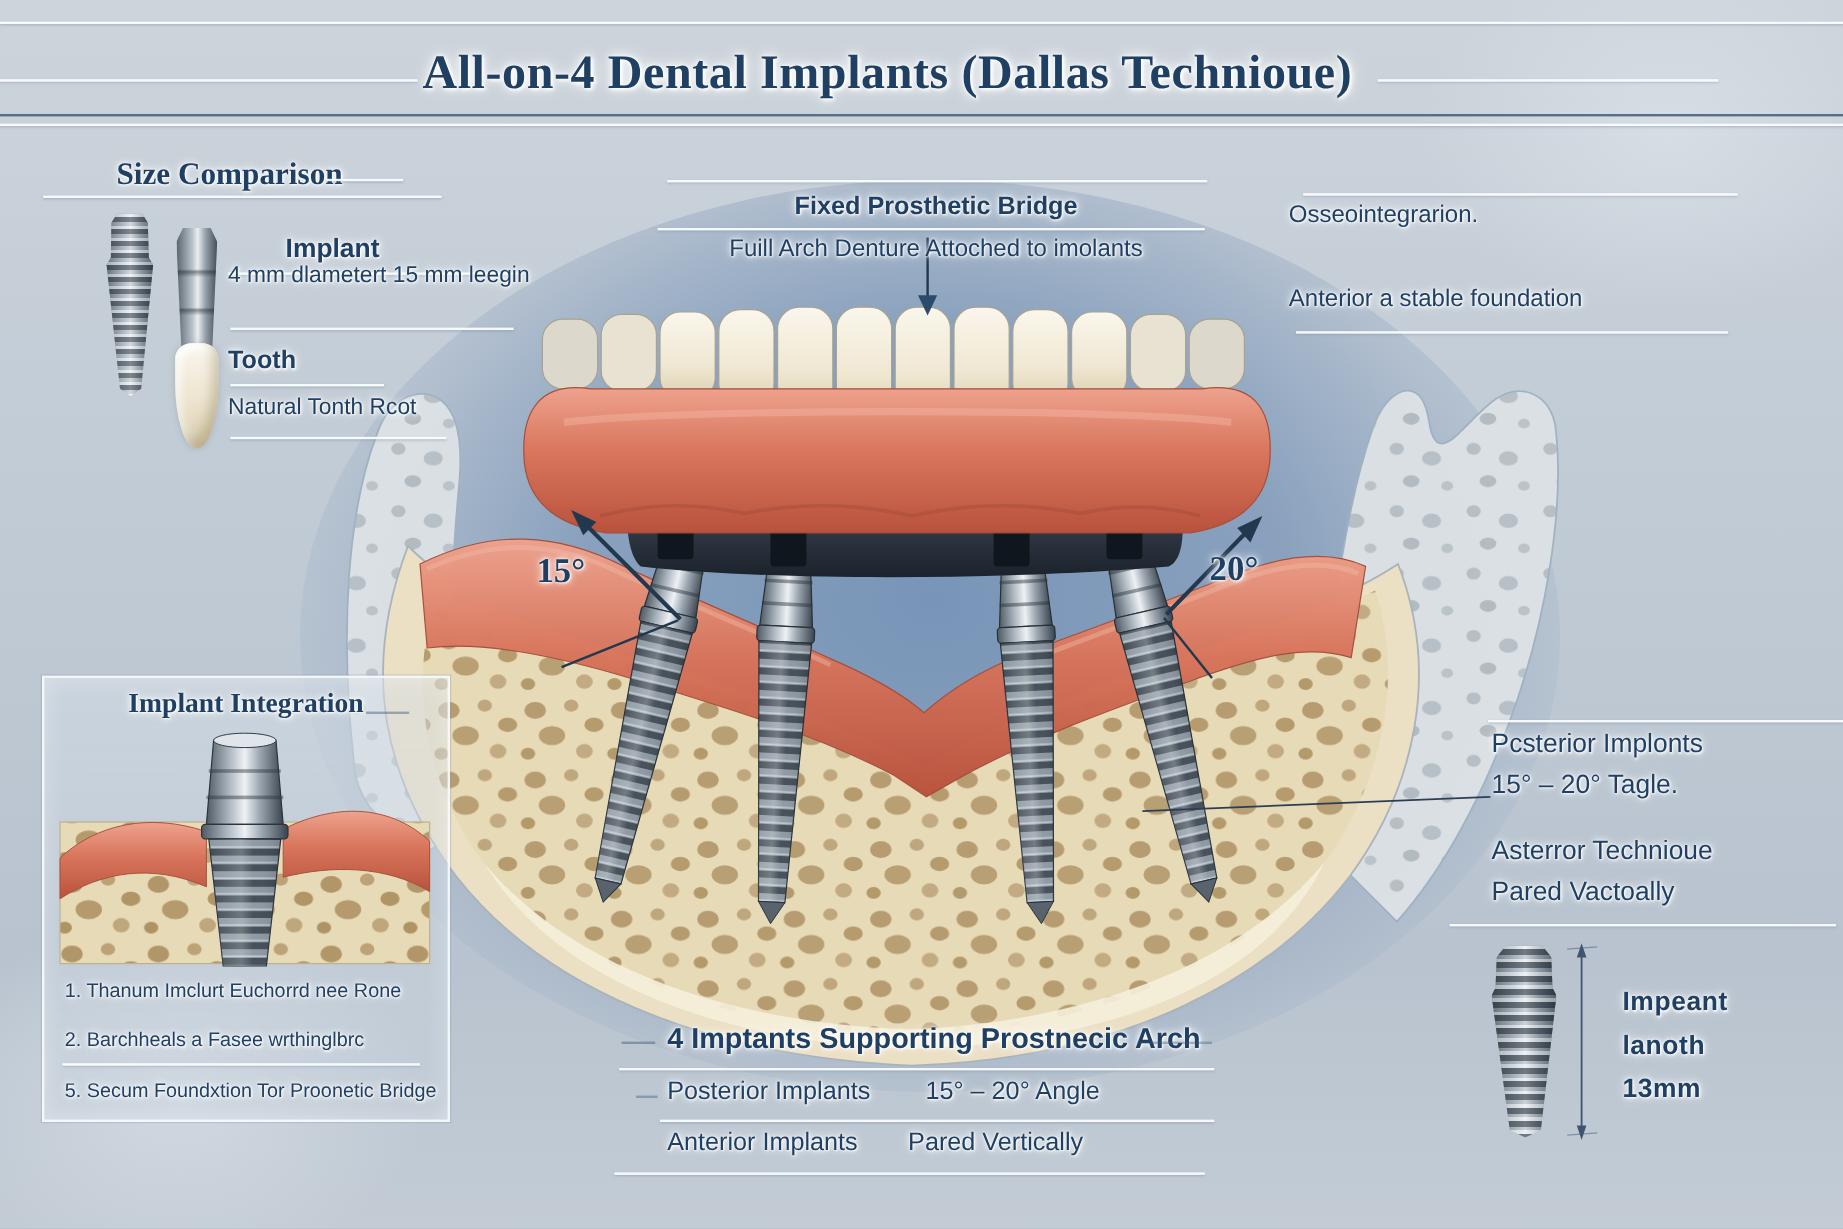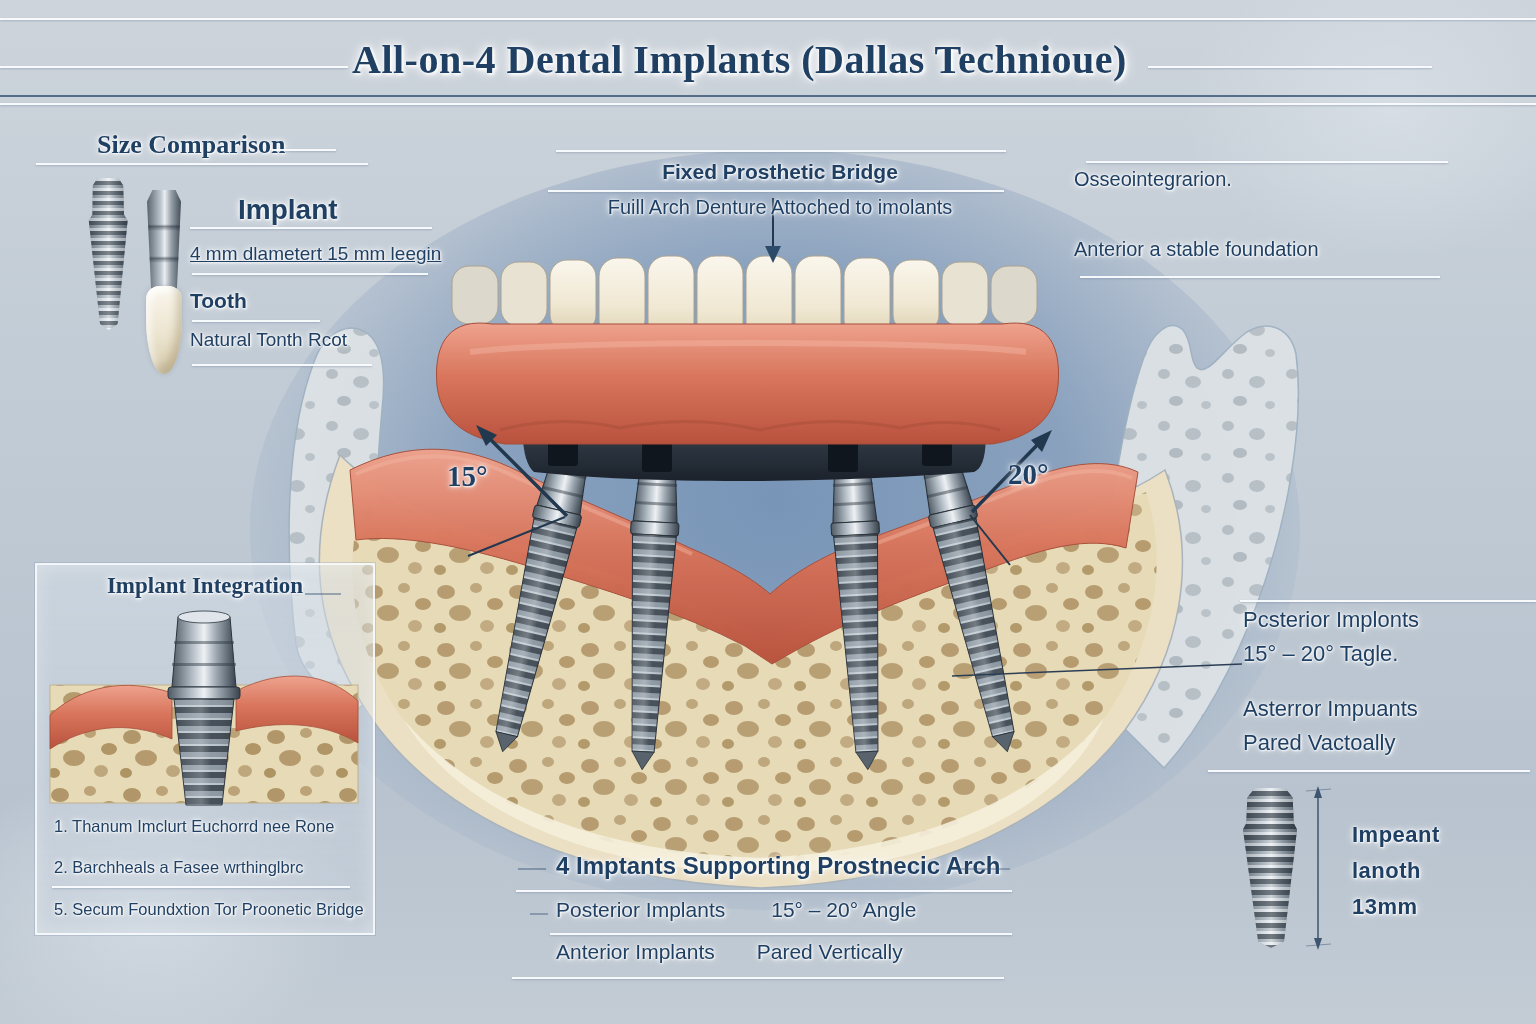--- a/index.html
+++ b/index.html
@@ -21,21 +21,21 @@
   .hline { position:absolute; height:2px; }
   .lw { background:rgba(250,252,254,.95); box-shadow:0 1px 2px rgba(110,130,155,.4); }
   .ln { background:rgba(56,84,116,.8); }
 
   .t { position:absolute; color:var(--navy,#1f3f63); white-space:nowrap;
        text-shadow:0 0 2px rgba(255,255,255,.95), 0 0 5px rgba(255,255,255,.9), 0 0 10px rgba(255,255,255,.75), 1px 1px 2px rgba(255,255,255,.8); }
   .serif { font-family:"Liberation Serif", serif; }
   .title { font-size:40px; font-weight:bold; letter-spacing:.5px;
        text-shadow:0 0 3px #fff, 0 0 8px #fff, 0 0 14px rgba(255,255,255,.9), 2px 2px 3px rgba(255,255,255,.85); }
   .h1 { font-size:26px; font-weight:bold; }
-  .h2 { font-size:28px; font-weight:bold;padding-left:48px; }
+  .h2 { font-size:22px; font-weight:bold;padding-left:48px; }
   .h3 { font-size:21px; font-weight:600; }
   .body1 { font-size:19px; font-weight:500; }
   .body2 { font-size:20px; font-weight:500; }
   .callout { font-size:22px; font-weight:500; }
   .angle { font-size:29px; font-weight:bold; font-family:"Liberation Serif", serif; }
   .note-strong { font-size:24px; font-weight:600; }
   .note { font-size:21px; font-weight:500; }
   .len-label { font-size:22px; font-weight:600; letter-spacing:.5px;padding-left:16px; }
 
   
@@ -240,21 +240,21 @@
 
   <div class="t serif title" style="left:352px; top:36px;">All-on-4 Dental Implants (Dallas Technioue)</div>
 
   <div class="t serif h1" style="left:80px; top:130px;margin-left:17px;">Size Comparison</div>
   <div class="hline lw" style="left:272px; top:149px; width:64px;"></div>
   <div class="hline lw" style="left:36px; top:163px; width:332px;"></div>
   <div class="sc-implant"></div>
   <div class="sc-abutment"></div>
   <div class="t h2" style="left:190px; top:194px;">Implant</div>
   <div class="hline lw" style="left:190px; top:227px; width:242px;"></div>
-  <div class="t body1" style="left:190px; top:243px;text-decoration:underline;">4 mm dlametert 15 mm leegin</div>
+  <div class="t body1" style="left:190px; top:219px;">4 mm dlametert 15 mm leegin</div>
   <div class="hline lw" style="left:192px; top:273px; width:236px;"></div>
   <div class="sc-tooth"></div>
   <div class="t h3" style="left:190px; top:289px;">Tooth</div>
   <div class="hline lw" style="left:192px; top:320px; width:128px;"></div>
   <div class="t body1" style="left:190px; top:329px;">Natural Tonth Rcot</div>
   <div class="hline lw" style="left:192px; top:364px; width:180px;"></div>
 
   <div class="hline lw" style="left:556px; top:150px; width:450px;"></div>
   <div class="t h3" style="left:550px; top:160px; width:460px; text-align:center;">Fixed Prosthetic Bridge</div>
   <div class="hline lw" style="left:548px; top:190px; width:456px;"></div>
@@ -285,21 +285,21 @@
     </svg>
     <div class="t steps-item" style="top:252px;">1. Thanum Imclurt Euchorrd nee Rone</div>
     <div class="t steps-item" style="top:293px;">2. Barchheals a Fasee wrthinglbrc</div>
     <div class="t steps-item" style="top:335px;">5. Secum Foundxtion Tor Proonetic Bridge</div>
   </div>
   <div class="hline lw" style="left:52px; top:886px; width:298px;"></div>
 
   <div class="hline lw" style="left:1240px; top:600px; width:296px;"></div>
   <div class="t callout" style="left:1243px; top:607px;">Pcsterior Implonts</div>
   <div class="t callout" style="left:1243px; top:641px;">15° – 20° Tagle.</div>
-  <div class="t callout" style="left:1243px; top:696px;">Asterror Impuants</div>
+  <div class="t callout" style="left:1243px; top:696px;">Asterror Technioue</div>
   <div class="t callout" style="left:1243px; top:730px;">Pared Vactoally</div>
   <div class="hline lw" style="left:1208px; top:770px; width:322px;"></div>
 
   <div class="len-implant"></div>
   <div class="t len-label" style="left:1336px; top:822px;">Impeant</div>
   <div class="t len-label" style="left:1336px; top:858px;">lanoth</div>
   <div class="t len-label" style="left:1336px; top:894px;">13mm</div>
 
   <div class="hline ln" style="left:518px; top:868px; width:28px; opacity:.55;"></div>
   <div class="t note-strong" style="left:556px; top:852px;">4  Imptants Supporting Prostnecic Arch</div>

